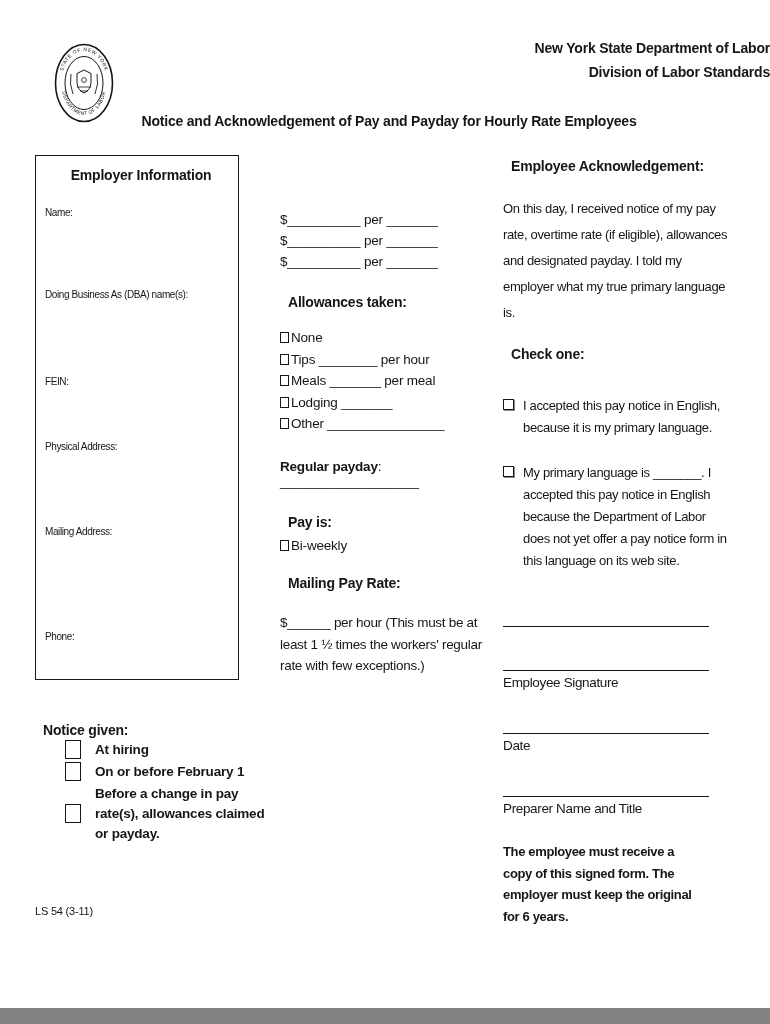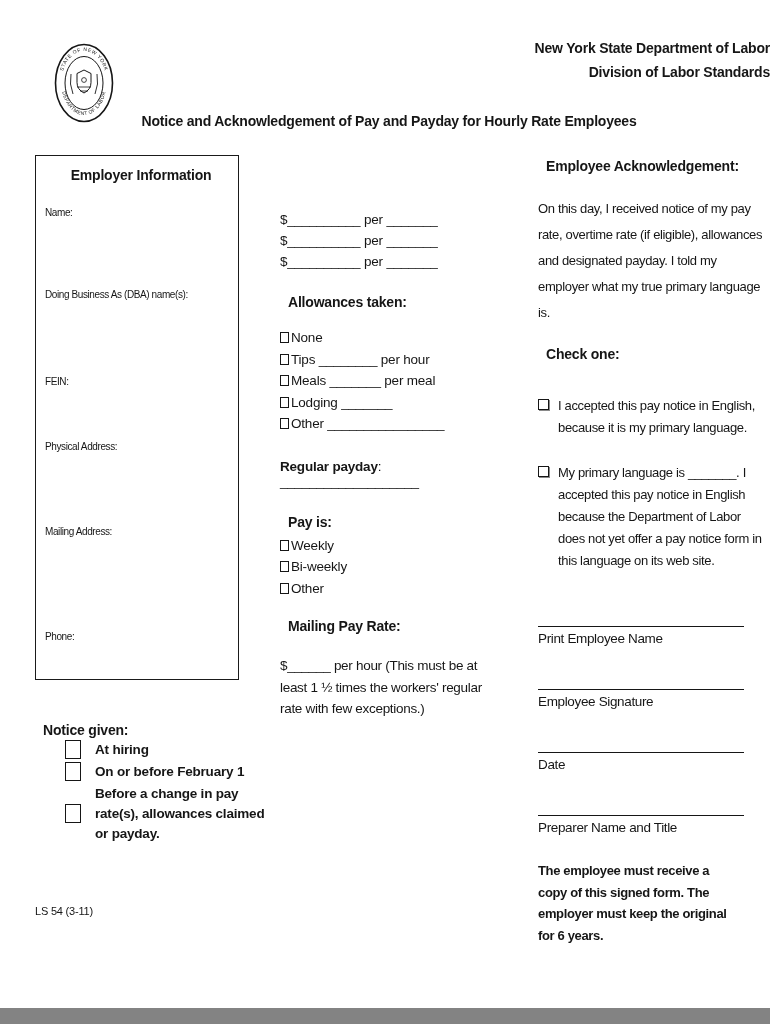--- a/index.html
+++ b/index.html
@@ -59,21 +59,21 @@
     display: inline-block; width: 9px; height: 11px;
     border: 1px solid #161616; margin-right: 2px; vertical-align: -1px; background: #fff;
   }
   .payday-line { margin-top: 24px; }
   .payis-title { margin-top: 25px; }
   .pay-options { margin-top: 5px; }
   .ot-title { margin-top: 19px; }
   .ot-text { margin-top: 21px; line-height: 21.5px; width: 218px; letter-spacing: -0.3px; }
 
   
-  .col-right { position: absolute; left: 538px; top: 158px; width: 228px; font-size: 13px; letter-spacing: -0.35px; }
+  .col-right { position: absolute; left: 503px; top: 158px; width: 228px; font-size: 13px; letter-spacing: -0.35px; }
   .col-right h3 { letter-spacing: -0.2px; }
   .intro { margin-top: 22px; line-height: 26px; }
   .checkone { margin-top: 20px; }
   .ack-opt { display: flex; margin-top: 33px; }
   .ack-opt + .ack-opt { margin-top: 23px; }
   .cb-md {
     flex: 0 0 auto; width: 11px; height: 11px;
     border: 1.6px solid #161616; margin-right: 9px; margin-top: 4px; background: #fff;
     box-shadow: 1px 1px 0 #8a8a8a;
   }
@@ -160,23 +160,21 @@
       <div class="chk-line"><span class="cb-sm"></span><span>Lodging _______</span></div>
       <div class="chk-line"><span class="cb-sm"></span><span>Other ________________</span></div>
     </div>
 
     <div class="payday-line">
       <span class="bold">Regular payday</span><span>: ___________________</span>
     </div>
 
     <h3 class="payis-title">Pay is:</h3>
     <div class="pay-options">
-      <div class="chk-line"><span class="cb-sm"></span><span>Weekly</span></div>
       <div class="chk-line"><span class="cb-sm"></span><span>Bi-weekly</span></div>
-      <div class="chk-line"><span class="cb-sm"></span><span>Other</span></div>
     </div>
 
     <h3 class="ot-title">Mailing Pay Rate:</h3>
     <p class="ot-text">$______ per hour (This must be at least 1 ½ times the workers' regular rate with few exceptions.)</p>
   </section>
 
   <section class="col-right">
     <h3>Employee Acknowledgement:</h3>
     <p class="intro">On this day, I received notice of my pay rate, overtime rate (if eligible), allowances and designated payday.  I told my employer what my true primary language is.</p>
     <h3 class="checkone">Check one:</h3>
@@ -185,21 +183,20 @@
       <span class="cb-md"></span>
       <span class="ack-text">I accepted this pay notice in English, because it is my primary language.</span>
     </div>
     <div class="ack-opt">
       <span class="cb-md"></span>
       <span class="ack-text">My primary language is _______.  I accepted this pay notice in English because the Department of Labor does not yet offer a pay notice form in this language on its web site.</span>
     </div>
 
     <div class="sig-block first">
       <div class="sig-line"></div>
-      <div class="sig-label">Print Employee Name</div>
     </div>
     <div class="sig-block">
       <div class="sig-line"></div>
       <div class="sig-label">Employee Signature</div>
     </div>
     <div class="sig-block">
       <div class="sig-line"></div>
       <div class="sig-label">Date</div>
     </div>
     <div class="sig-block">

